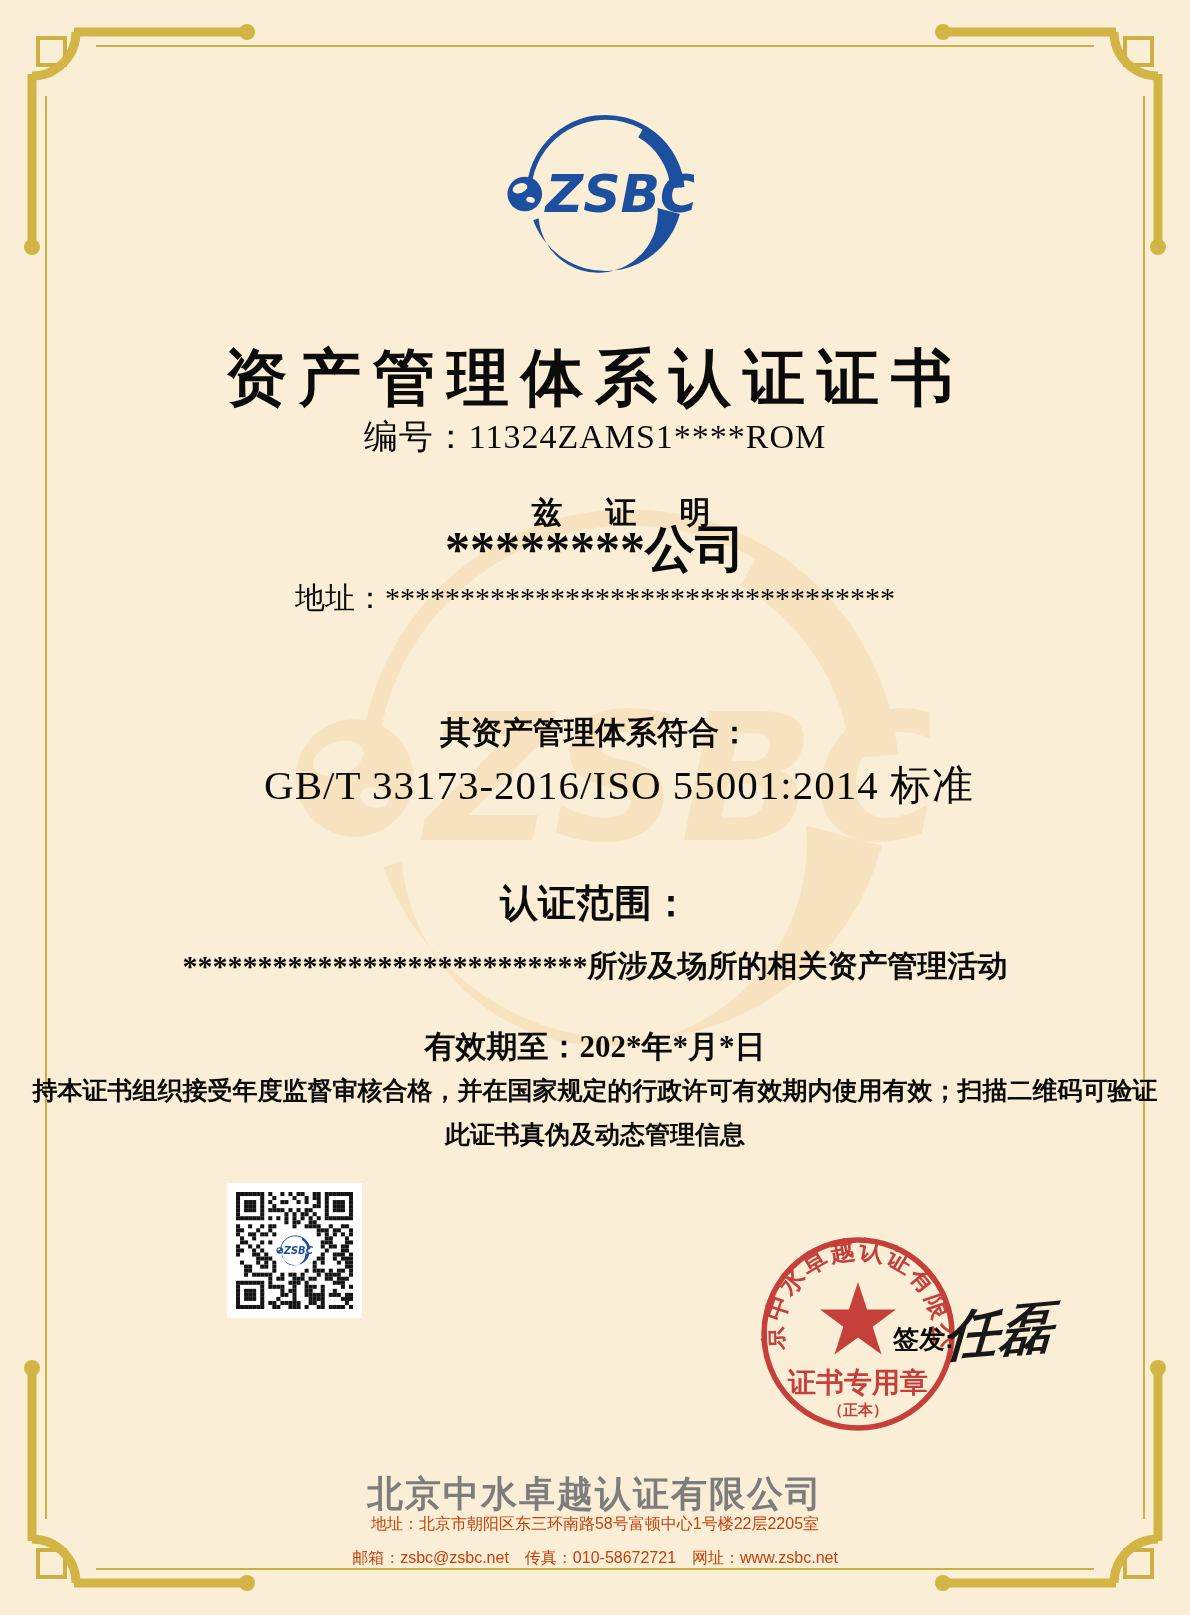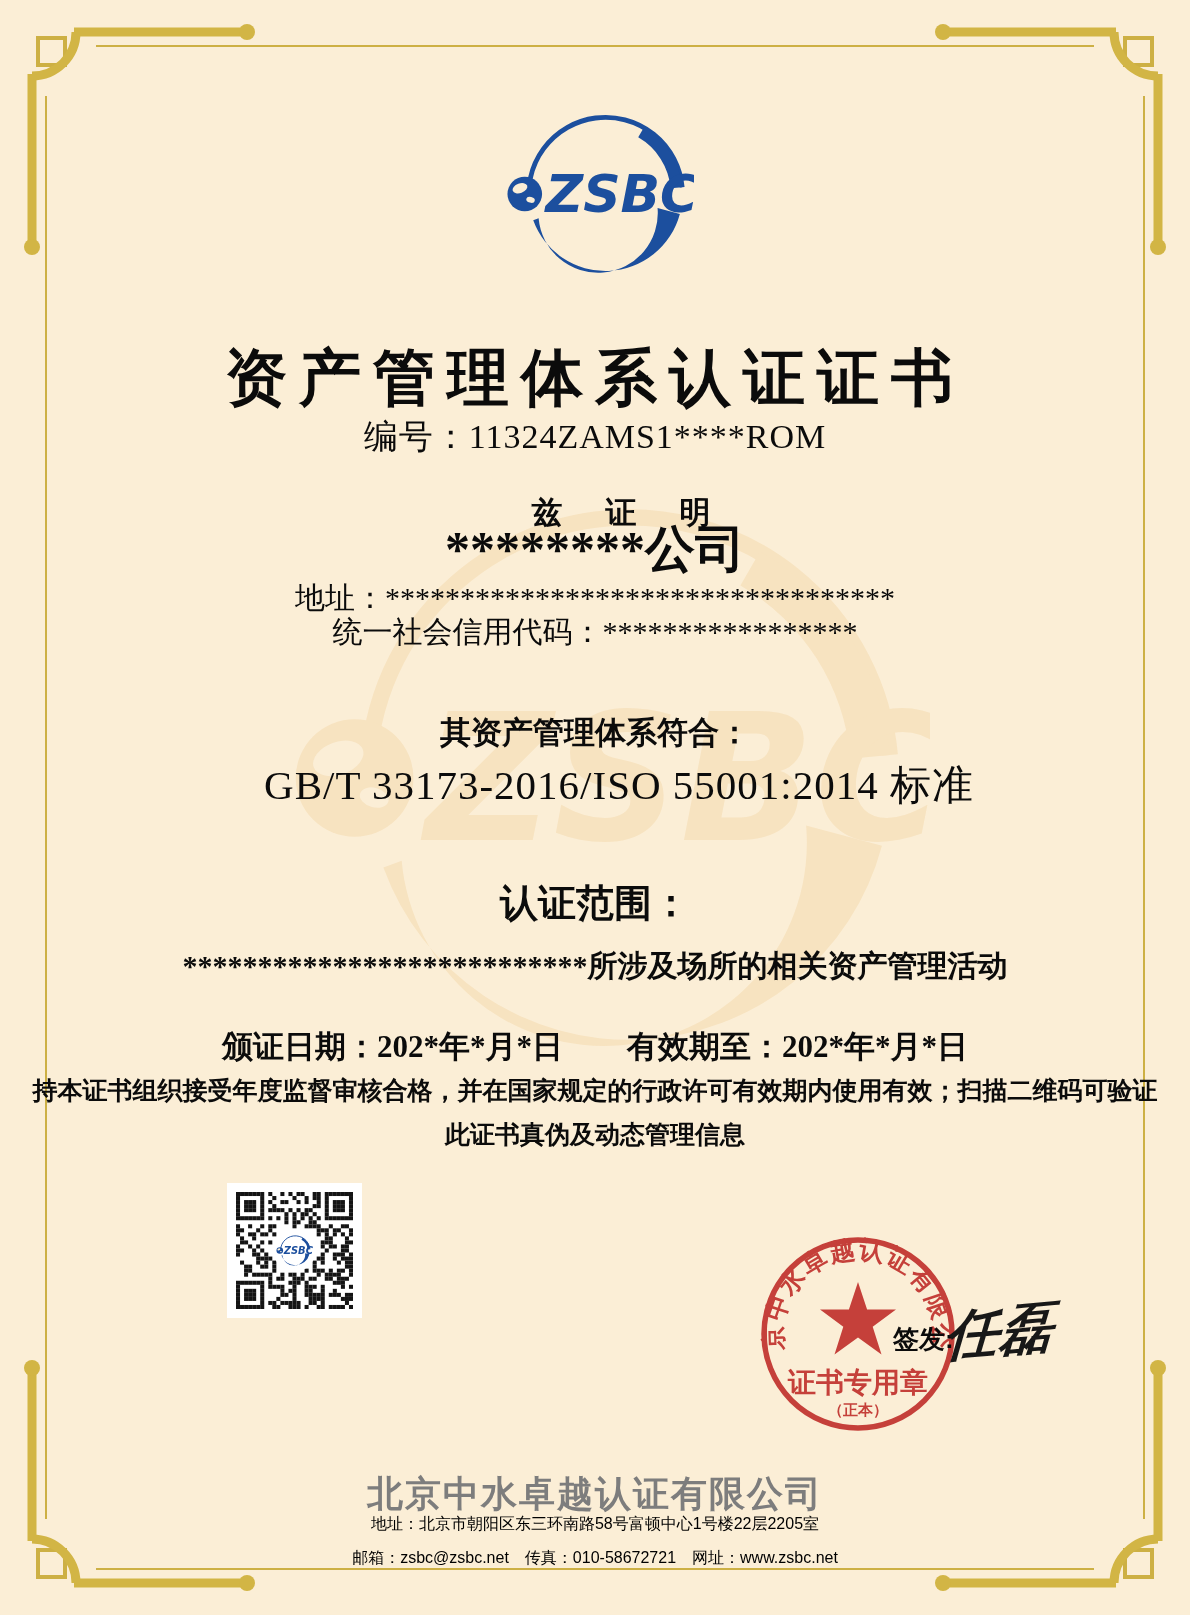--- a/index.html
+++ b/index.html
@@ -39,21 +39,21 @@
   .qrbox svg{position:absolute;left:9px;top:9px;}
   
   .stamp{left:758px;top:1234px;opacity:.94;}
   .sign-label{left:893px;top:1322px;font-size:26px;font-weight:bold;
     font-family:"Liberation Sans","DejaVu Sans",sans-serif;}
   .sign-name{left:945px;top:1296px;font-size:54px;font-weight:bold;font-style:italic;
     transform:rotate(-5deg) skewX(-8deg);color:#181818;}
   
   .f-company{top:1470px;font-size:36px;font-weight:bold;letter-spacing:2px;color:#7d7d7d;
     font-family:"Liberation Sans","DejaVu Sans",sans-serif;}
-  .f-line{font-size:16px;color:#000000;font-family:"Liberation Sans","DejaVu Sans",sans-serif;}
+  .f-line{font-size:16px;color:#c2410c;font-family:"Liberation Sans","DejaVu Sans",sans-serif;}
   .f1{top:1514px;} .f2{top:1531px;} .f3{top:1548px;}
 </style>
 </head>
 <body>
 
 <svg width="0" height="0" style="position:absolute" aria-hidden="true">
   <defs>
     <symbol id="zsbc-logo" viewBox="-8 0 208 170">
 
       <path d="M 21.2,98.9 A 80,80 0 1 1 179.7,78" fill="none" stroke="currentColor" stroke-width="5"></path>
@@ -107,30 +107,28 @@
   </svg>
 
   <div class="abs ctr title">资产管理体系认证证书</div>
   <div class="abs ctr certno">
     <span>编号：</span><span>11324ZAMS1****ROM</span>
   </div>
   <div class="abs ctr certify">兹　证　明</div>
 
   <div class="abs ctr company">********公司</div>
   <div class="abs ctr addr">地址：**********************************</div>
-  <div class="abs ctr credit">统一社会信用代码：*****************</div>
 
   <div class="abs ctr conform">其资产管理体系符合：</div>
   <div class="abs ctr standard">GB/T 33173-2016/ISO 55001:2014 标准</div>
 
   <div class="abs ctr scopelabel">认证范围：</div>
   <div class="abs ctr scope">***************************所涉及场所的相关资产管理活动</div>
 
   <div class="abs ctr dates">
-    <span>颁证日期：202*年*月*日</span>
     <span>有效期至：202*年*月*日</span>
   </div>
 
   <div class="abs ctr note1">持本证书组织接受年度监督审核合格，并在国家规定的行政许可有效期内使用有效；扫描二维码可验证</div>
   <div class="abs ctr note2">此证书真伪及动态管理信息</div>
 
   <div class="abs qrbox">
     <svg width="117" height="117" viewBox="0 0 116 116">
       <g id="qr-modules" fill="#141414">
           <rect x="0" y="0" width="4" height="4"></rect>

